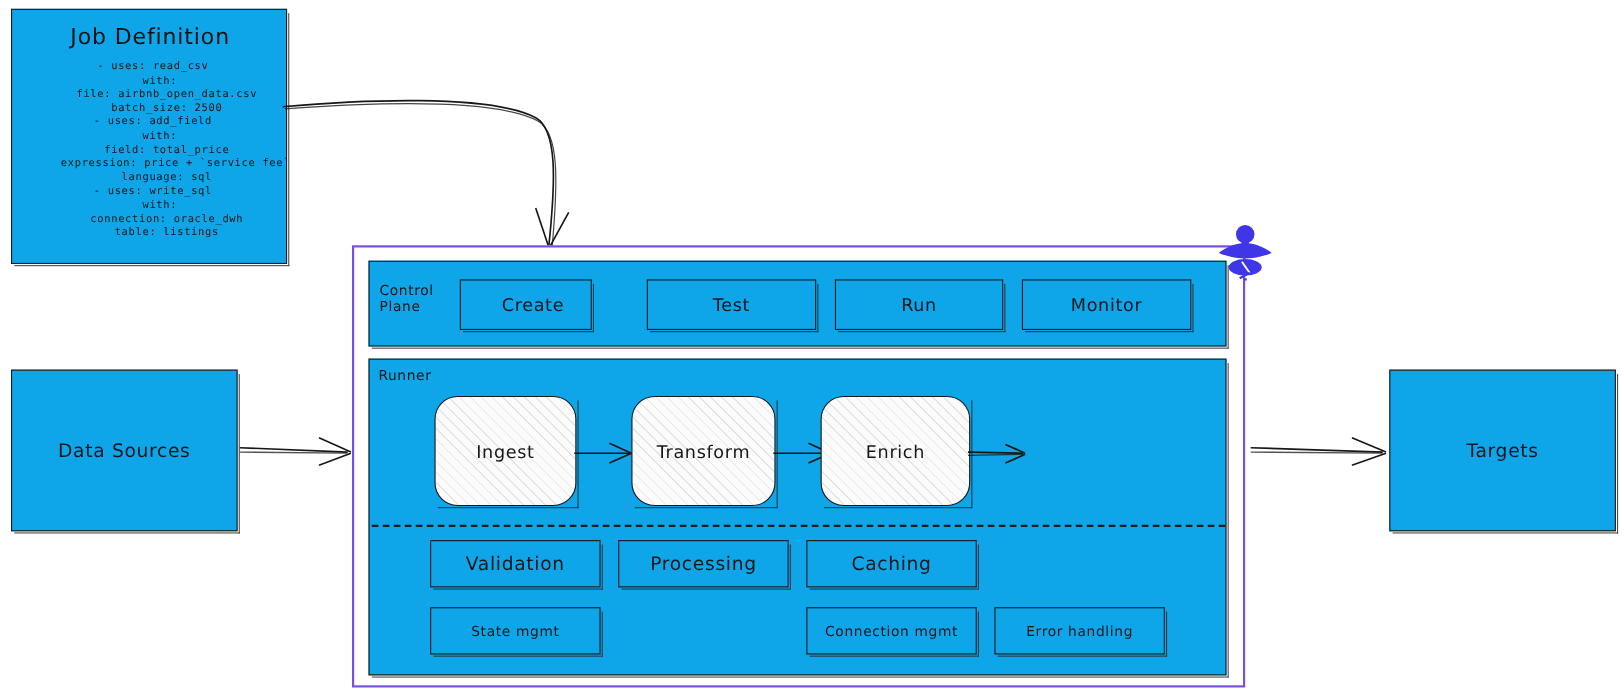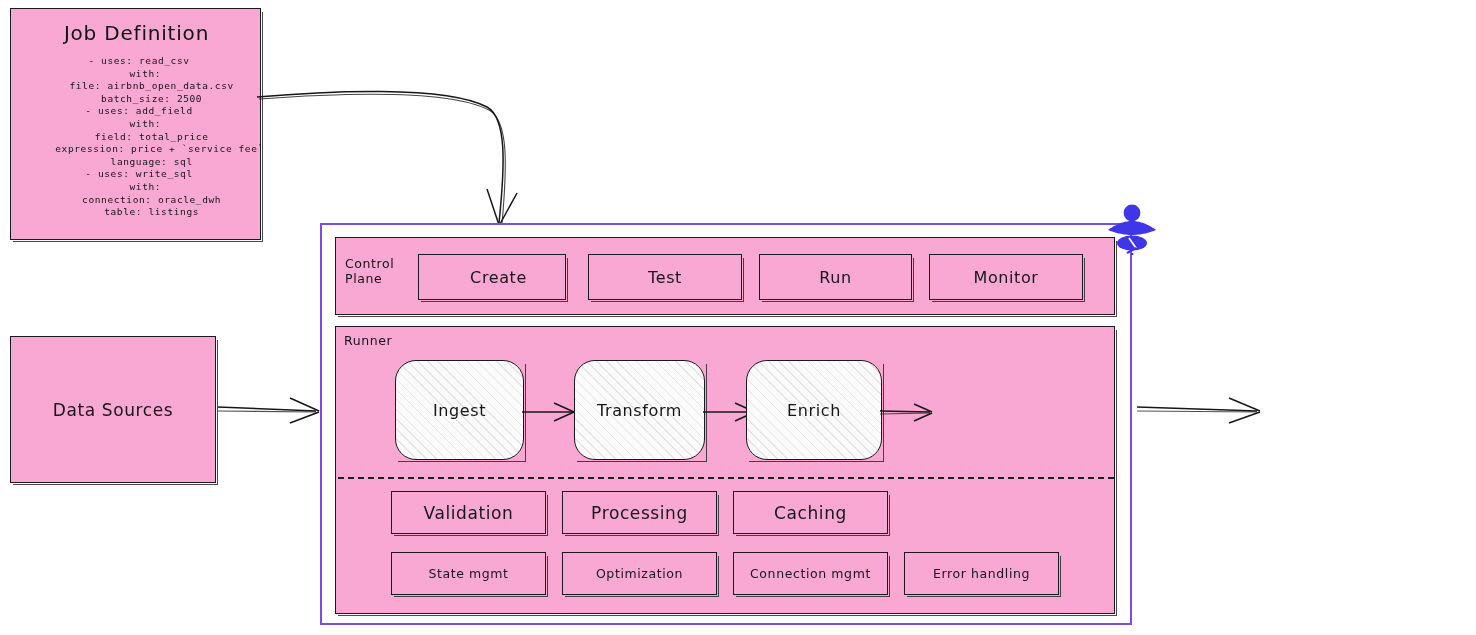--- a/index.html
+++ b/index.html
@@ -13,21 +13,21 @@
     position: relative;
     width: 1476px;
     height: 635px;
     background: #ffffff;
     overflow: hidden;
   }
 
   
   .sketch {
     position: absolute;
-    background: #f9a8d4;
+    background: #0ea5e9;
     border: 1.6px solid #1a1a1a;
     display: flex;
     align-items: center;
     justify-content: center;
     text-align: center;
     color: #16161a;
   }
   
   .sketch::after {
     content: "";
@@ -102,21 +102,21 @@
     line-height: 15px;
     text-align: left;
     color: #121212;
   }
   .cp-btn {
     position: absolute;
     top: 16px;
     height: 46px;
     font-size: 16px;
   }
-  #cp-btn-0 { left: 82px;  width: 148px; padding-left: 13px; }
+  #cp-btn-0 { left: 82px;  width: 120px; padding-left: 13px; }
   #cp-btn-1 { left: 252px; width: 154px; }
   #cp-btn-2 { left: 423px; width: 153px; }
   #cp-btn-3 { left: 593px; width: 154px; }
 
   
   #runner {
     position: absolute;
     left: 13px; top: 101px;
     width: 780px; height: 288px;
   }
@@ -303,23 +303,20 @@
       <div class="sketch hand cap-box cap-row-a cap-c1">
         <span>Processing</span>
       </div>
       <div class="sketch hand cap-box cap-row-a cap-c2">
         <span>Caching</span>
       </div>
 
       <div class="sketch hand cap-box small cap-row-b cap-c0">
         <span>State mgmt</span>
       </div>
-      <div class="sketch hand cap-box small cap-row-b cap-c1">
-        <span>Optimization</span>
-      </div>
       <div class="sketch hand cap-box small cap-row-b cap-c2">
         <span>Connection mgmt</span>
       </div>
       <div class="sketch hand cap-box small cap-row-b cap-c3">
         <span>Error handling</span>
       </div>
     </div>
   </div>
 
   <svg id="user-icon" viewBox="0 0 54 52">
@@ -331,14 +328,17 @@
     <rect x="26" y="50" width="2.4" height="2.4" fill="#3f36e8"></rect>
   </svg>
 
   <svg id="arrow-platform-to-targets" viewBox="0 0 132 36">
     <path d="M2,15 L122,19" fill="none" stroke="#171717" stroke-width="1.5"></path>
     <path d="M2,19 L122,20" fill="none" stroke="#171717" stroke-width="1.2" opacity=".75"></path>
     <path d="M94,6 L125,19" fill="none" stroke="#171717" stroke-width="1.5"></path>
     <path d="M94,31 L125,20" fill="none" stroke="#171717" stroke-width="1.5"></path>
   </svg>
 
+  <div class="sketch hand" id="targets">
+    <span>Targets</span>
+  </div>
 
 </div>
 
 </body></html>

